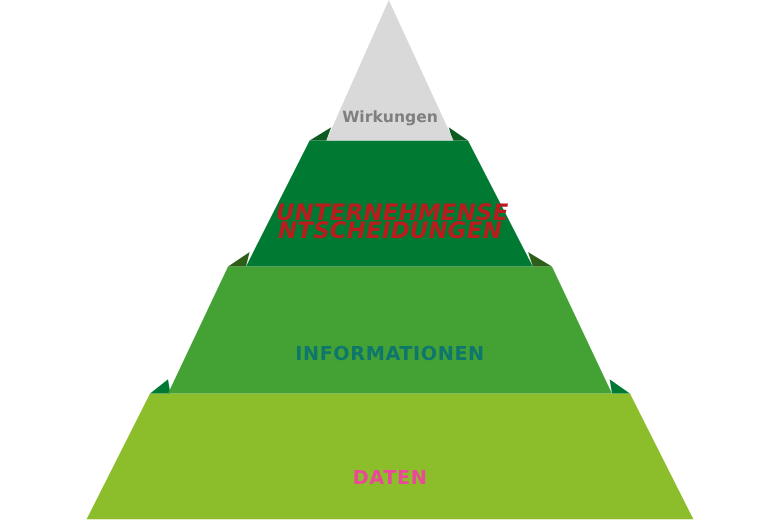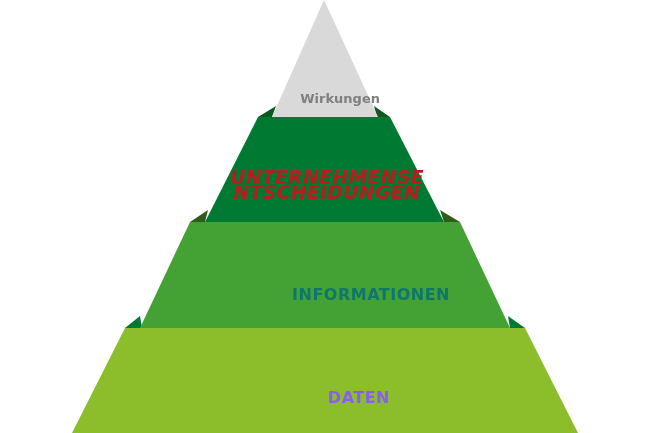--- a/index.html
+++ b/index.html
@@ -17,21 +17,21 @@
     #pyramid {
       position: absolute;
       left: 0;
       top: 0;
       width: 650px;
       height: 433px;
     }
     .label {
       position: absolute;
       font-weight: bold;
-      text-align: right;
+      text-align: center;
       white-space: pre-line;
       line-height: 1.0;
     }
     #lbl-wirkungen {
       left: 270px;
       width: 110px;
       top: 92px;
       font-size: 13px;
       color: #7f7f7f;
     }
@@ -51,21 +51,21 @@
       top: 287px;
       font-size: 16px;
       color: #0f766e;
       letter-spacing: 0.5px;
     }
     #lbl-daten {
       left: 260px;
       width: 130px;
       top: 390px;
       font-size: 16px;
-      color: #8b5cf6;
+      color: #ec4899;
       letter-spacing: 0.5px;
     }
   </style>
 </head>
 <body>
 
 <svg id="pyramid" viewBox="0 0 650 433" xmlns="http://www.w3.org/2000/svg">
 
   <polygon points="125,328 525,328 578,433 72,433" fill="#8cbd2b"></polygon>
 

